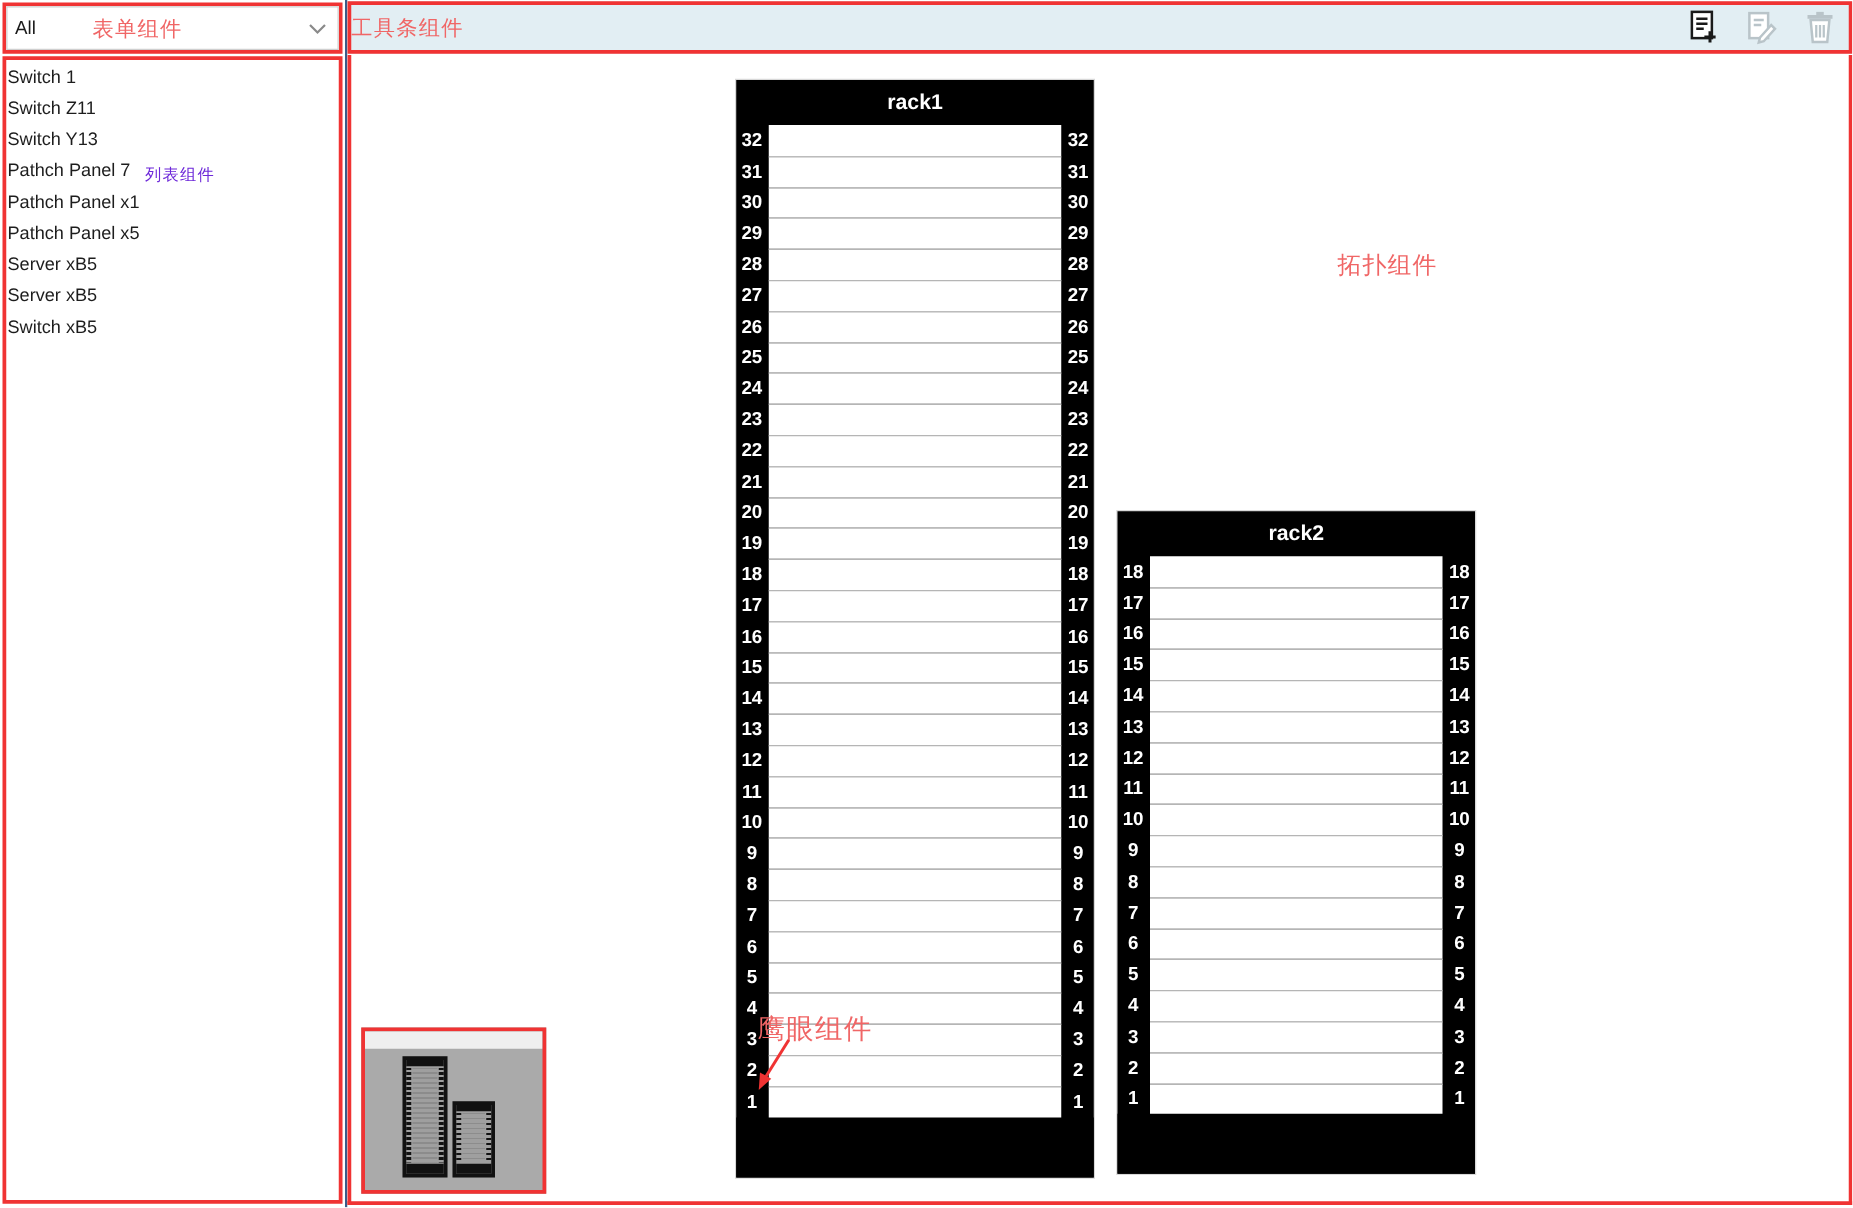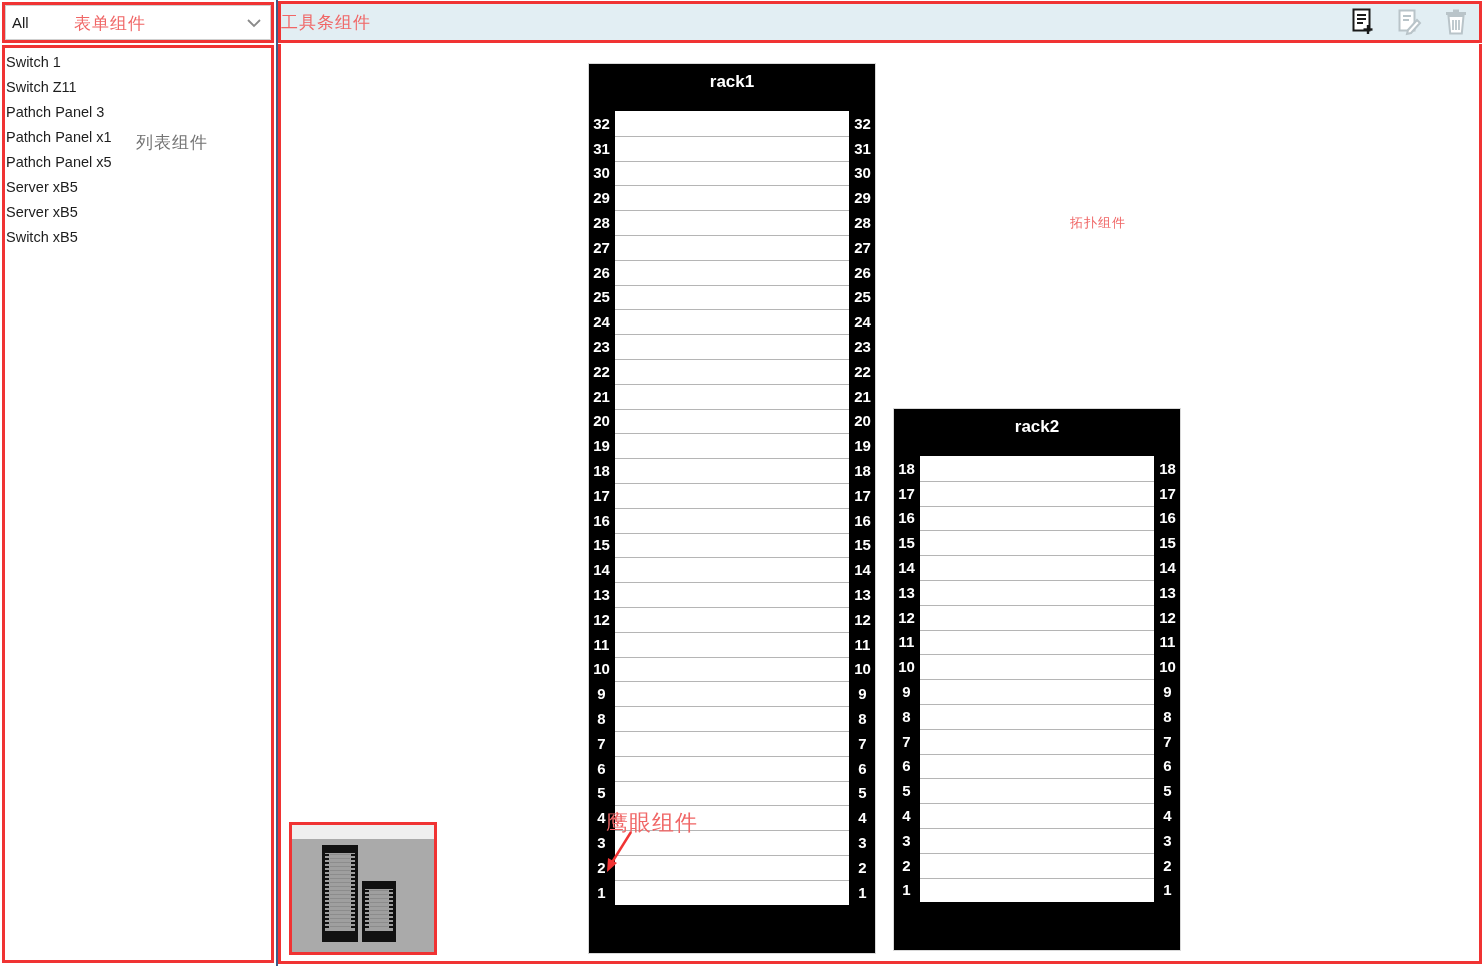--- a/index.html
+++ b/index.html
@@ -144,34 +144,33 @@
     left: 0; top: 44px;
     width: 1204px; height: 920px;
     border: 3px solid #f03333;
     border-top: none;
     background: #ffffff;
     overflow: hidden;
   }
   #topology-label {
     position: absolute;
     left: 789px; top: 155px;
-    font-size: 13px;
+    font-size: 19px;
     color: #f06666;
     letter-spacing: 1px;
-    margin-top: 15px;
   }
 
   
   .rack {
     position: absolute;
     background: #000000;
     box-shadow: 0 0 0 1px #d8d8d8;
   }
   .rack-title {
-    height: 47px;
+    height: 36px;
     line-height: 36px;
     text-align: center;
     color: #ffffff;
     font-size: 17px;
     font-weight: bold;
   }
   .rack-units {
     position: relative;
   }
   .rack-row {
@@ -269,23 +268,23 @@
   
   #form-annotation {
     position: absolute;
     left: 74px; top: 12px;
     font-size: 17px;
     color: #f06666;
     letter-spacing: 1px;
   }
   #list-annotation {
     position: absolute;
-    left: 136px; top: 131px;
-    font-size: 17px;
-    color: #737373;
+    left: 116px; top: 131px;
+    font-size: 13px;
+    color: #6d28d9;
     letter-spacing: 1px;
   }
 </style>
 </head>
 <body>
 
 <div id="app">
 
   <div id="left-panel">
 
@@ -297,21 +296,22 @@
             <polyline points="4,7 10,13 16,7" fill="none" stroke="#8a8a8a" stroke-width="1.8"></polyline>
           </svg>
         </span>
       </div>
     </div>
 
     <div id="list-component">
       <div id="list-inner">
           <div class="list-item">Switch 1</div>
           <div class="list-item">Switch Z11</div>
-          <div class="list-item">Pathch Panel 3</div>
+          <div class="list-item">Switch Y13</div>
+          <div class="list-item">Pathch Panel 7</div>
           <div class="list-item">Pathch Panel x1</div>
           <div class="list-item">Pathch Panel x5</div>
           <div class="list-item">Server xB5</div>
           <div class="list-item">Server xB5</div>
           <div class="list-item">Switch xB5</div>
         </div>
     </div>
 
     <div id="form-annotation">表单组件</div>
 

